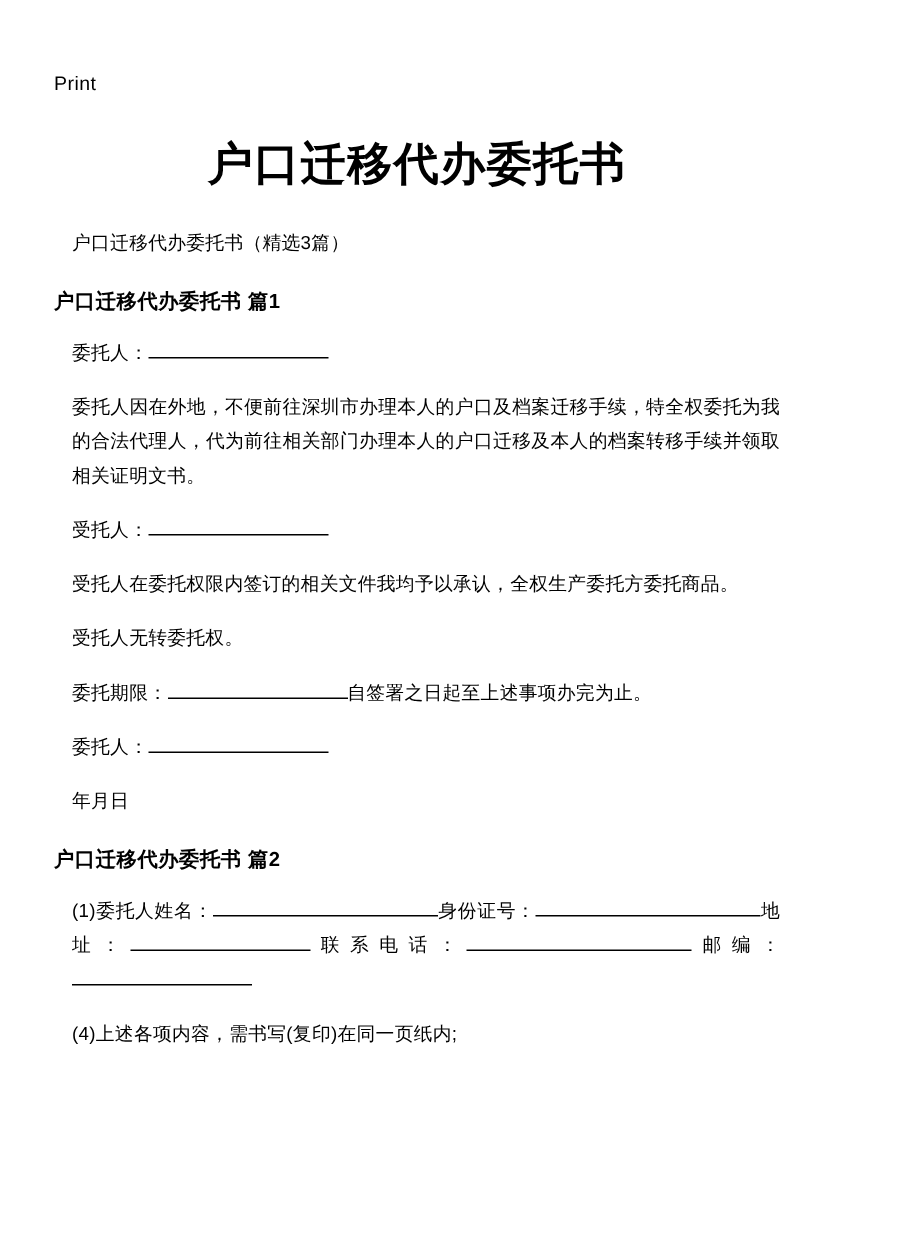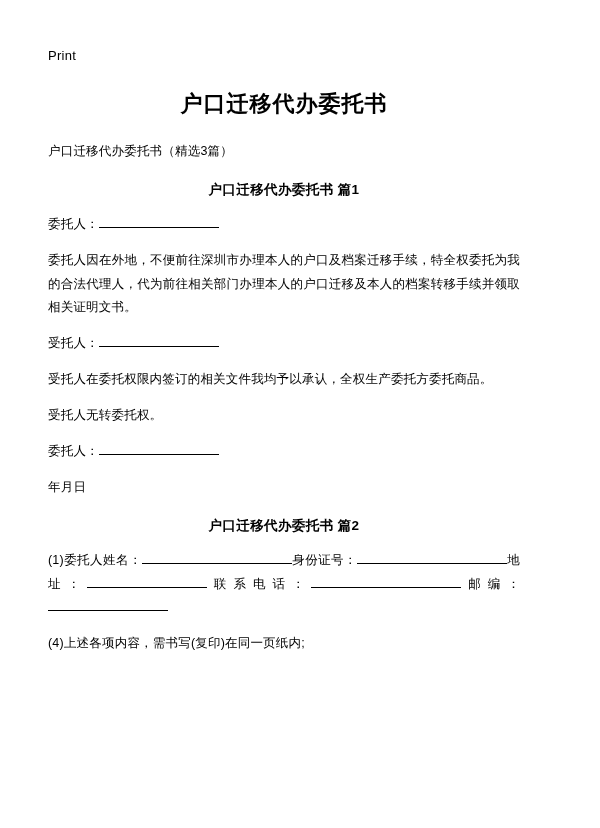--- a/index.html
+++ b/index.html
@@ -12,51 +12,50 @@
     height: 828px;
     font-family: "Liberation Sans", "DejaVu Sans", sans-serif;
     color: #000000;
     -webkit-font-smoothing: antialiased;
   }
   .page {
     position: relative;
     width: 568px;
     height: 828px;
     box-sizing: border-box;
-    padding: 40px 48px 0 48px;
+    padding: 40px 48px 0 36px;
     overflow: hidden;
   }
   .print-link {
     font-size: 13px;
     color: #000;
     margin: 8px 0 0 0;
     line-height: 1.2;
     letter-spacing: 0.3px;
   }
   h1.doc-title {
-    font-size: 22px;
+    font-size: 30px;
     font-weight: bold;
     text-align: center;
     margin: 26px 0 22px 0;
     letter-spacing: 1px;
     line-height: 1.3;
   }
   p.para {
     font-size: 12.5px;
     line-height: 1.85;
-    margin: 0 0 13px 0;
+    margin: 0 0 13px 12px;
     text-align: justify;
     letter-spacing: 0.2px;
   }
   h2.sec-title {
     font-size: 13.5px;
     font-weight: bold;
     margin: 18px 0 14px 0;
     letter-spacing: 0.4px;
-    text-align: center;
   }
   .blank-s { display: inline-block; width: 70px; border-bottom: 1px solid #000; }
   .blank-m { display: inline-block; width: 100px; border-bottom: 1px solid #000; }
   .blank-l { display: inline-block; width: 120px; border-bottom: 1px solid #000; }
   .blank-xl { display: inline-block; width: 150px; border-bottom: 1px solid #000; }
   .tight { margin-bottom: 11px; }
 </style>
 </head>
 <body>
 
@@ -77,20 +76,23 @@
   <p class="para">委托人因在外地，不便前往深圳市办理本人的户口及档案迁移手续，特全权委托为我的合法代理人，代为前往相关部门办理本人的户口迁移及本人的档案转移手续并领取相关证明文书。</p>
 
   <p class="para">
     <span>受托人：</span><span class="blank-l"></span>
   </p>
 
   <p class="para">受托人在委托权限内签订的相关文件我均予以承认，全权生产委托方委托商品。</p>
 
   <p class="para">受托人无转委托权。</p>
 
+  <p class="para">
+    <span>委托期限：</span><span class="blank-l"></span>自签署之日起至上述事项办完为止。
+  </p>
 
   <p class="para">
     <span>委托人：</span><span class="blank-l"></span>
   </p>
 
   <p class="para">年月日</p>
 
   <h2 class="sec-title">户口迁移代办委托书 篇2</h2>
 
   <p class="para tight">

